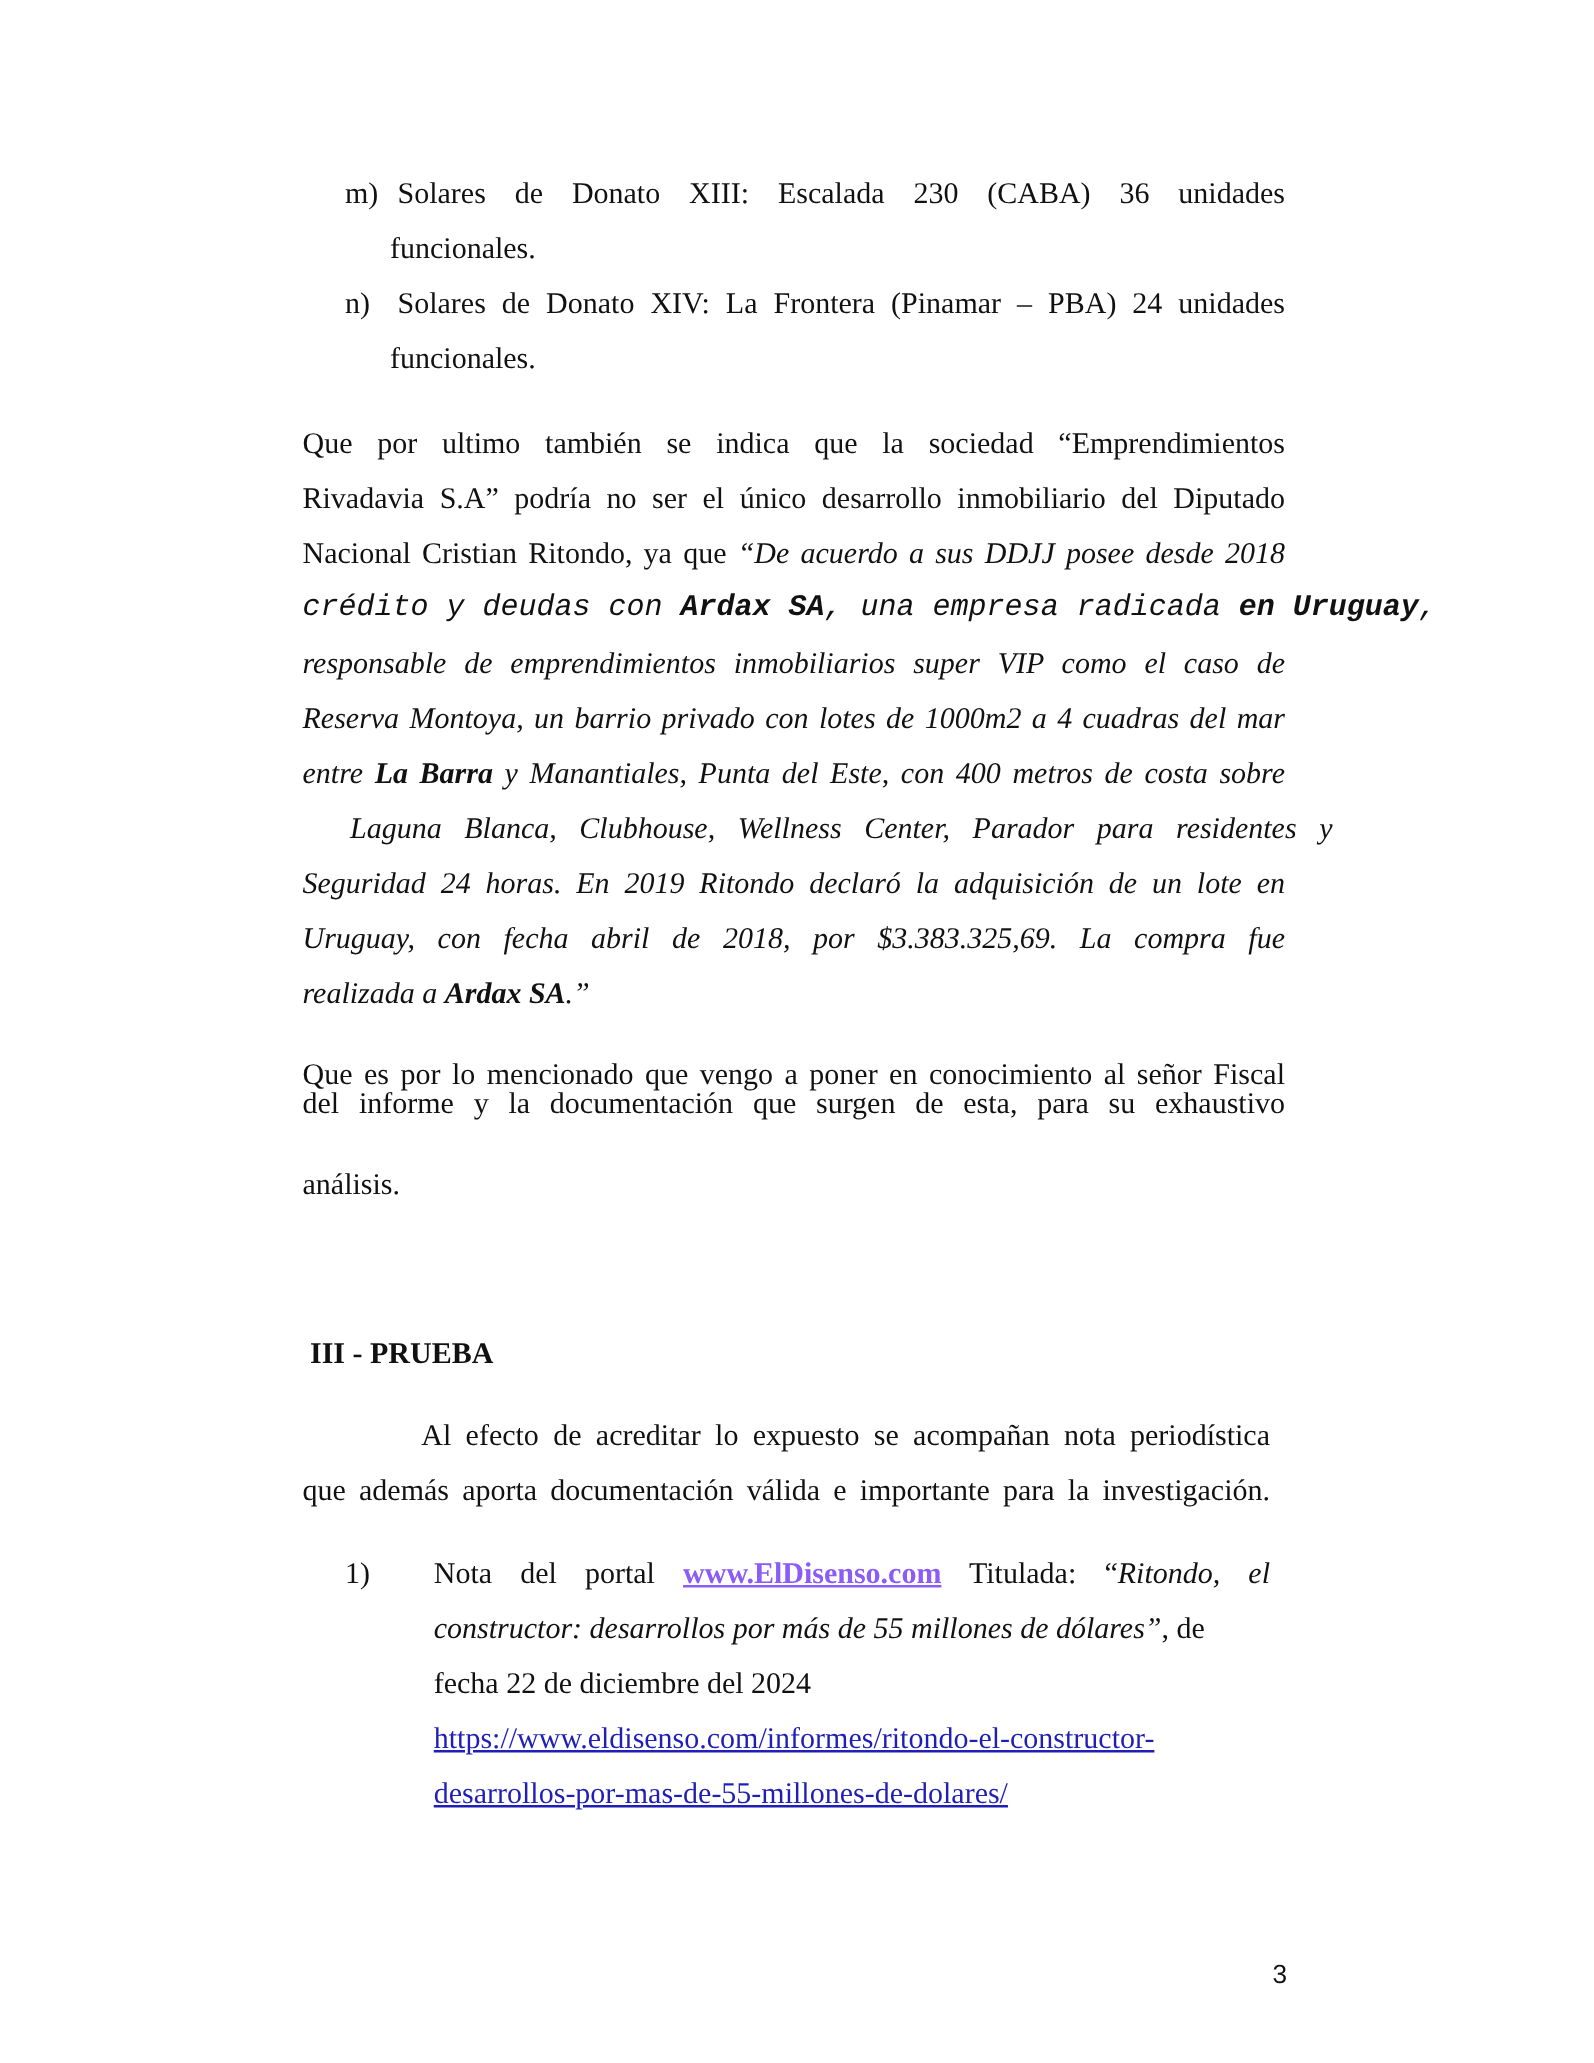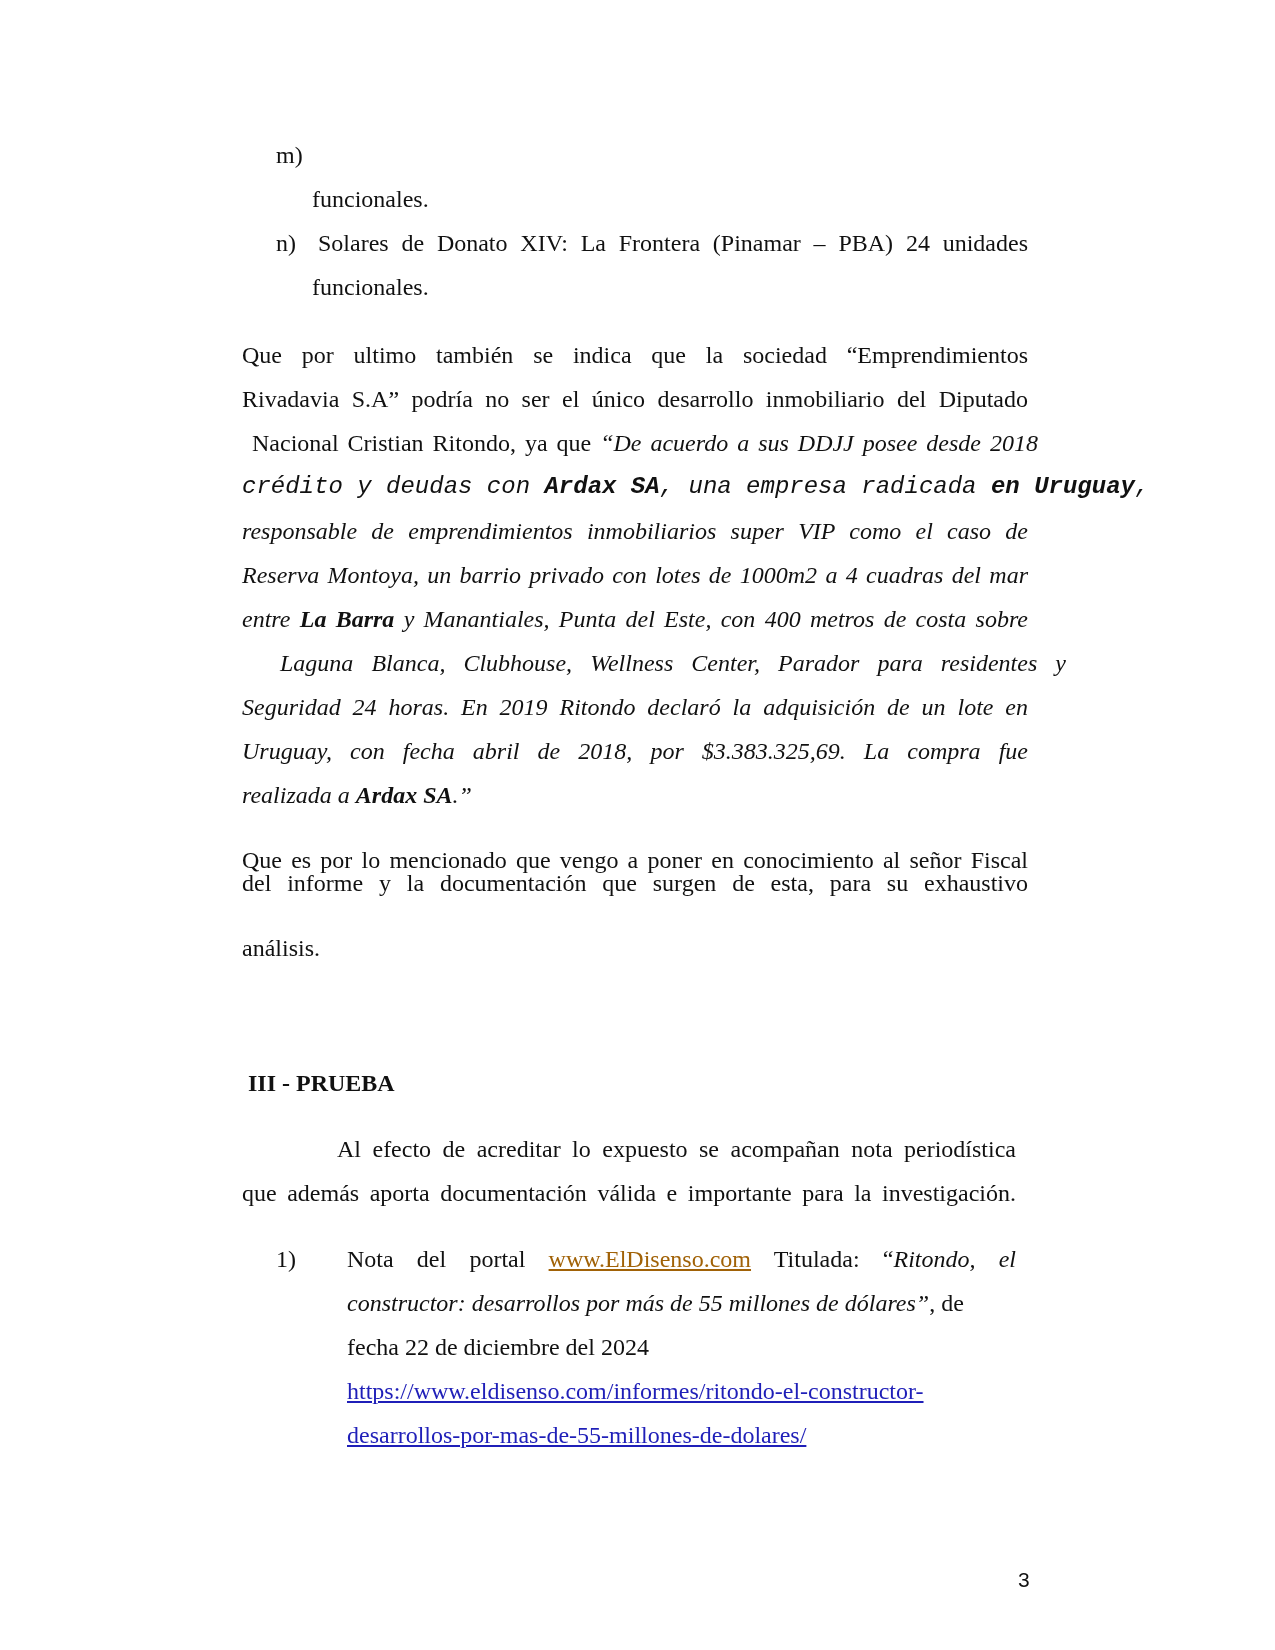--- a/index.html
+++ b/index.html
@@ -13,43 +13,44 @@
     .line {
       position: absolute;
       height: 34px;
       line-height: 34px;
       white-space: nowrap;
     }
     .just { text-align: justify; text-align-last: justify; }
     .it { font-style: italic; }
     .b { font-weight: bold; }
     a.link { color: #1f1fb8; text-decoration: underline; }
-    a.link.bold { color: #a16207; font-weight: normal; }
+    a.link.bold { color: #8b5cf6; font-weight: bold; }
     .pagenum {
       position: absolute; left: 1018px; top: 1568px;
       font-family: "Liberation Sans", "DejaVu Sans", sans-serif;
       font-size: 21px; color: #111;
     }
   </style>
 </head>
 <body>
 
 <div class="page">
 
   <div class="line" style="left:276px; top:138px;">m)</div>
+  <div class="line just" style="left:318px; top:138px; width:710px;">Solares de Donato XIII: Escalada 230 (CABA) 36 unidades</div>
   <div class="line" style="left:312px; top:182px;">funcionales.</div>
 
   <div class="line" style="left:276px; top:226px;">n)</div>
   <div class="line just" style="left:318px; top:226px; width:710px;">Solares de Donato XIV: La Frontera (Pinamar – PBA) 24 unidades</div>
   <div class="line" style="left:312px; top:270px;">funcionales.</div>
 
   <div>
     <div class="line just" style="left:242px; top:338px; width:786px;">Que por ultimo también se indica que la sociedad “Emprendimientos</div>
     <div class="line just" style="left:242px; top:382px; width:786px;">Rivadavia S.A”  podría no ser el único desarrollo inmobiliario del  Diputado</div>
-    <div class="line just" style="left:252px; top:426px; width:786px;">
+    <div class="line just" style="left:242px; top:426px; width:786px;">
       <span>Nacional Cristian Ritondo,  ya que </span><span class="it">“De acuerdo a sus DDJJ posee desde 2018</span>
     </div>
     <div class="line just it" style="left:242px; top:470px; width:786px;font-family:Liberation Mono, monospace;">
       <span>crédito y deudas con </span><span class="b">Ardax SA</span><span>, una empresa radicada </span><span class="b">en Uruguay</span><span>,</span>
     </div>
     <div class="line just it" style="left:242px; top:514px; width:786px;">responsable de emprendimientos inmobiliarios super VIP como el caso de</div>
     <div class="line just it" style="left:242px; top:558px; width:786px;">Reserva Montoya, un barrio privado con lotes de 1000m2 a 4 cuadras del mar</div>
     <div class="line just it" style="left:242px; top:602px; width:786px;">
       <span>entre </span><span class="b">La Barra</span><span> y Manantiales, Punta del Este, con 400 metros de costa sobre</span>
     </div>

